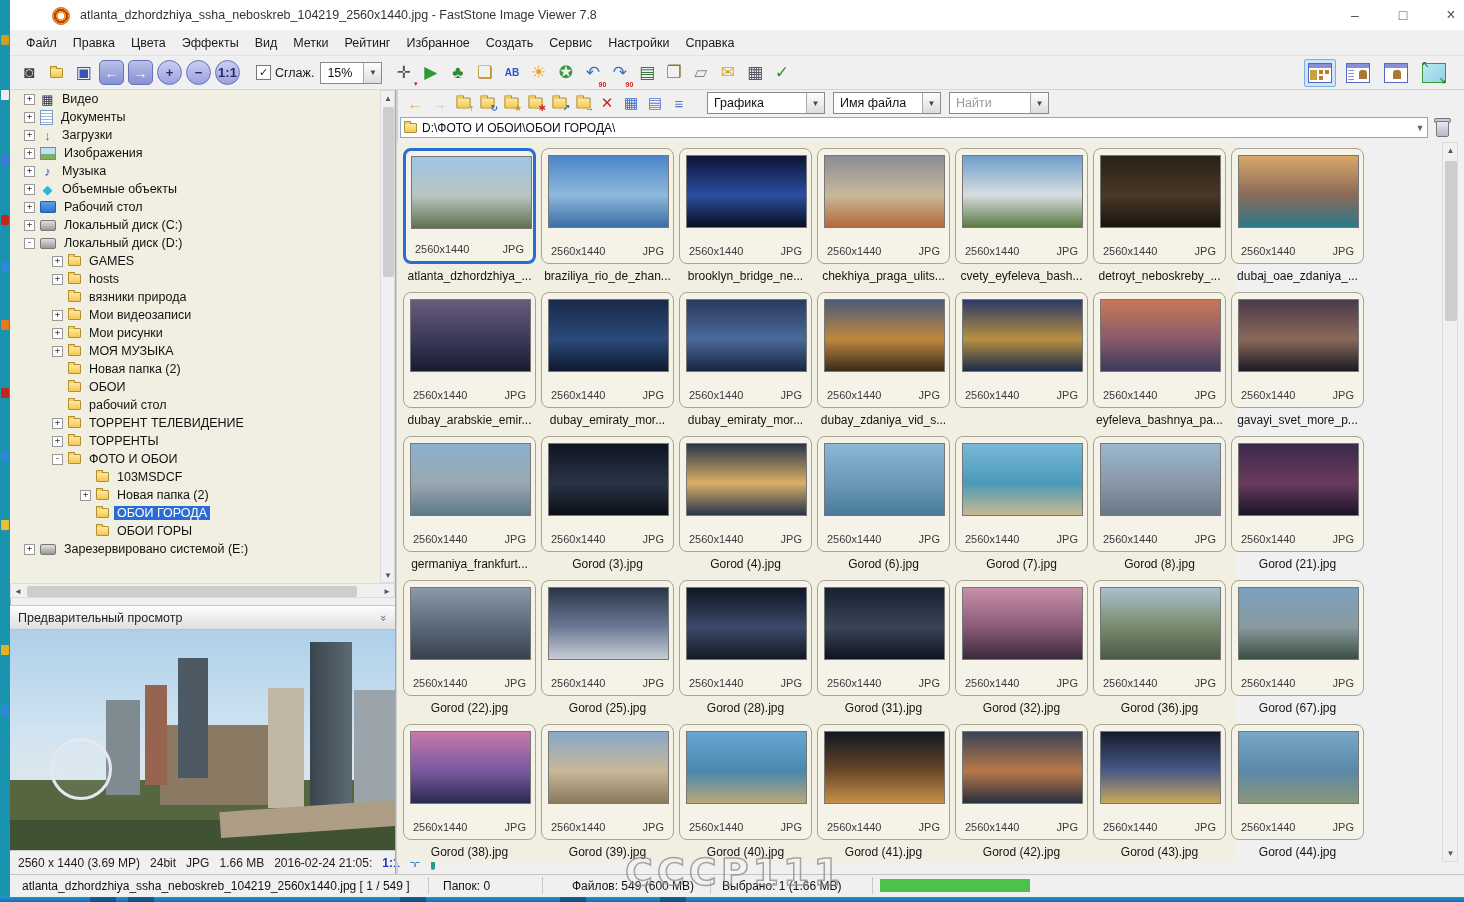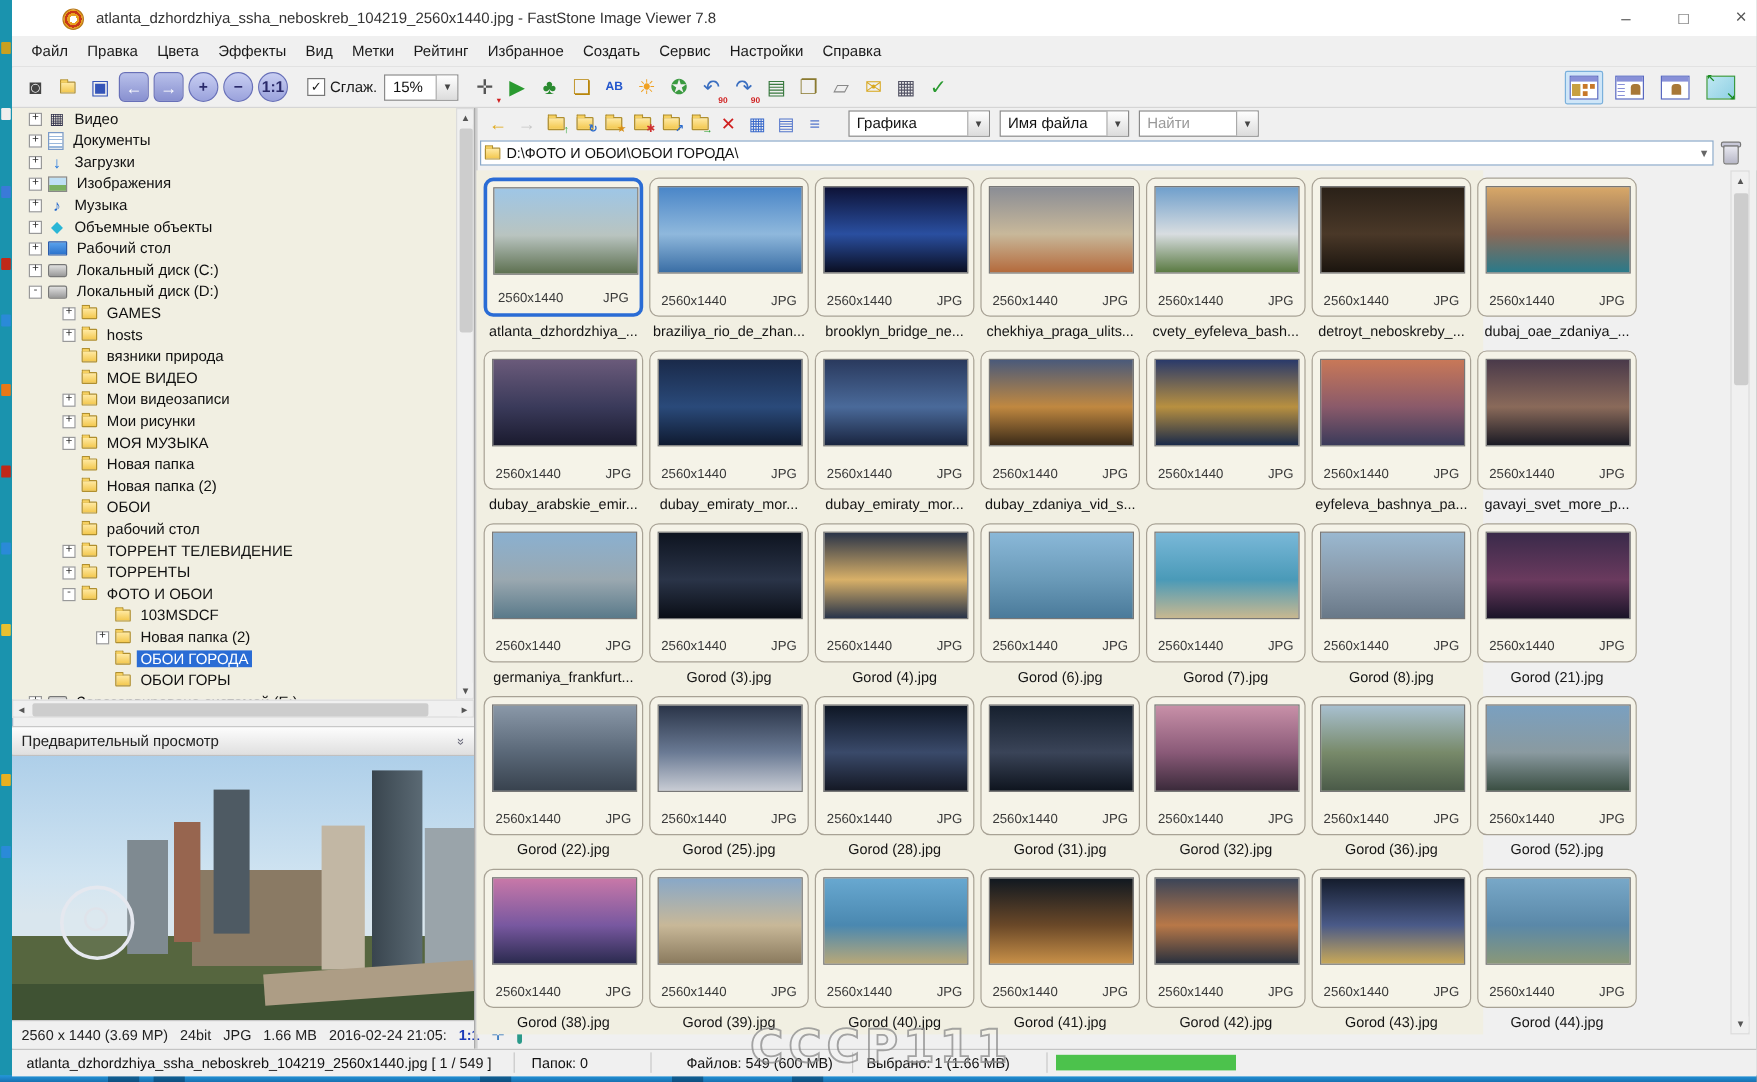--- a/index.html
+++ b/index.html
@@ -337,43 +337,33 @@
         <span class="exp">+</span>
         <span class="ticon fld"></span>
         <span class="tlabel">hosts</span>
       </div>
       <div class="trow" style="padding-left: 42px;">
         <span class="noexp"></span>
         <span class="ticon fld"></span>
         <span class="tlabel">вязники природа</span>
       </div>
       <div class="trow" style="padding-left: 42px;">
-        <span class="noexp"></span>
-        <span class="ticon fld"></span>
-        <span class="tlabel">МОЕ ВИДЕО</span>
-      </div>
-      <div class="trow" style="padding-left: 42px;">
         <span class="exp">+</span>
         <span class="ticon fld"></span>
         <span class="tlabel">Мои видеозаписи</span>
       </div>
       <div class="trow" style="padding-left: 42px;">
         <span class="exp">+</span>
         <span class="ticon fld"></span>
         <span class="tlabel">Мои рисунки</span>
       </div>
       <div class="trow" style="padding-left: 42px;">
         <span class="exp">+</span>
         <span class="ticon fld"></span>
         <span class="tlabel">МОЯ МУЗЫКА</span>
-      </div>
-      <div class="trow" style="padding-left: 42px;">
-        <span class="noexp"></span>
-        <span class="ticon fld"></span>
-        <span class="tlabel">Новая папка</span>
       </div>
       <div class="trow" style="padding-left: 42px;">
         <span class="noexp"></span>
         <span class="ticon fld"></span>
         <span class="tlabel">Новая папка (2)</span>
       </div>
       <div class="trow" style="padding-left: 42px;">
         <span class="noexp"></span>
         <span class="ticon fld"></span>
         <span class="tlabel">ОБОИ</span>
@@ -685,21 +675,21 @@
         </div>
       </div>
       <div class="cname" style="left: 692px; top: 559px;">Gorod (36).jpg</div>
       <div class="card" style="left: 834px; top: 438px;">
         <div class="timg" style="background: linear-gradient(rgb(122, 160, 192) 0%, rgb(138, 154, 160) 55%, rgb(58, 78, 66) 100%);"></div>
         <div class="dims">
           <span>2560x1440</span>
           <span>JPG</span>
         </div>
       </div>
-      <div class="cname" style="left: 830px; top: 559px;">Gorod (52).jpg</div>
+      <div class="cname" style="left: 830px; top: 559px;">Gorod (67).jpg</div>
       <div class="card" style="left: 6px; top: 582px;">
         <div class="timg" style="background: linear-gradient(rgb(200, 120, 168) 0%, rgb(120, 88, 160) 55%, rgb(42, 42, 78) 100%);"></div>
         <div class="dims">
           <span>2560x1440</span>
           <span>JPG</span>
         </div>
       </div>
       <div class="cname" style="left: 2px; top: 703px;">Gorod (38).jpg</div>
       <div class="card" style="left: 144px; top: 582px;">
         <div class="timg" style="background: linear-gradient(rgb(136, 168, 200) 0%, rgb(200, 184, 152) 55%, rgb(138, 122, 94) 100%);"></div>

